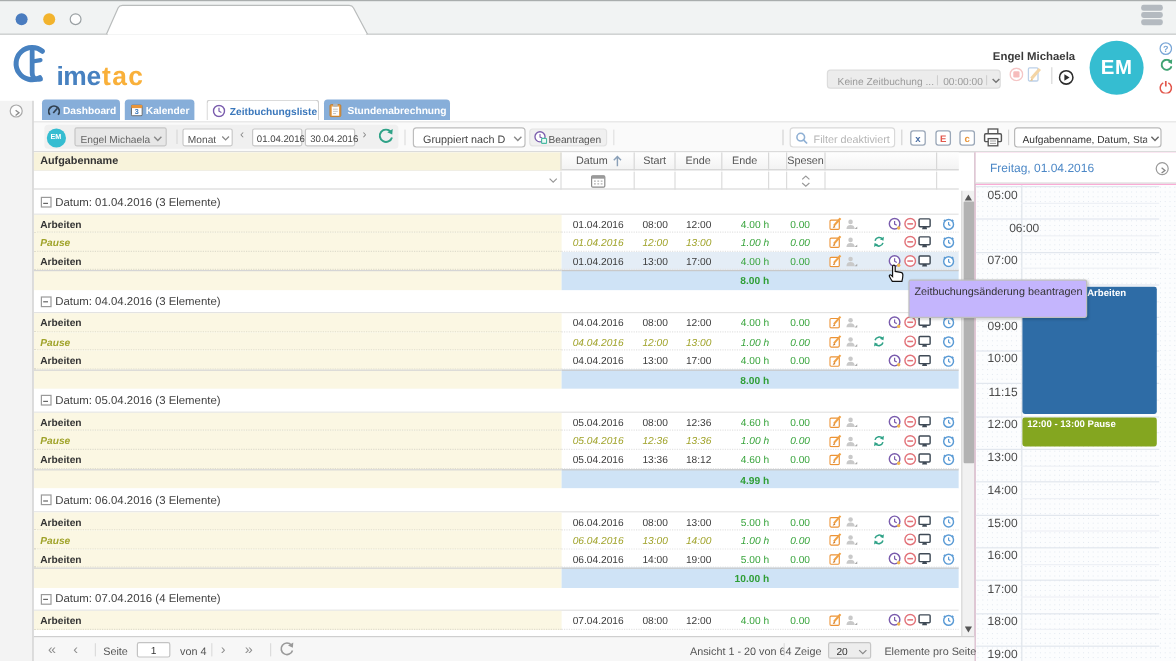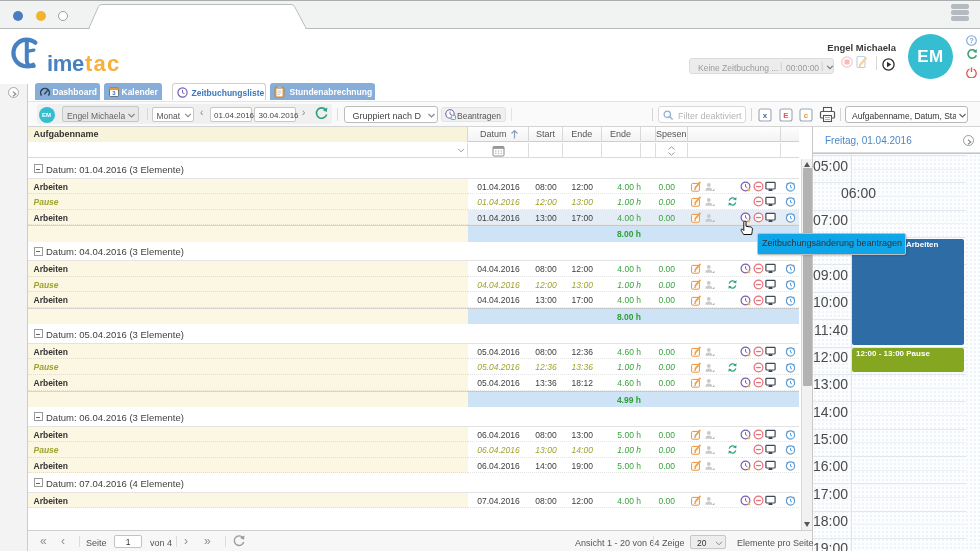--- a/index.html
+++ b/index.html
@@ -74,28 +74,28 @@
 .tri-down { width:0; height:0; border-left:3.5px solid transparent; border-right:3.5px solid transparent; border-top:5px solid #555; }
 
 
 #rpanel { position:absolute; left:812px; top:127px; width:168px; height:424px; background:#f9a8d4; border-left:1px solid #c9c9c9; }
 #rphead { position:absolute; left:0; top:0; width:167px; height:26px; background:#fff; border-bottom:1px solid #dcdcdc; }
 #rphead .t { position:absolute; left:12px; top:8px; font-size:10px; color:#4b87c6; }
 #calgrid { position:absolute; left:0; top:27px; width:167px; height:397px; overflow:hidden; }
 #gutter { position:absolute; left:0; top:0; width:167px; height:397px; background-color:#fcfdfe; background-image:radial-gradient(#e0e7ef 0.65px, transparent 0.75px); background-size:4px 4px; }
 .hline { position:absolute; left:0; width:153px; height:1px; background:#e2e7ee; }
 .hhline { position:absolute; left:38px; width:115px; height:1px; background:#eef1f6; }
-.hlabel { position:absolute; width:35px; text-align:right; font-size:14px; color:#4a4a4a; }
+.hlabel { position:absolute; width:35px; text-align:right; font-size:10px; color:#4a4a4a; }
 .event { position:absolute; left:39px; width:112px; border-radius:2px; color:#fff; font-size:8px; font-weight:bold; }
 .event .et { position:absolute; left:4px; top:1.5px; white-space:nowrap; }
 .evblue { background:#2e6ca6; }
 .evgreen { background:#84a620; }
 
 
-#tooltip { position:absolute; left:757px; top:233px; width:149px; height:22px; background:#0ea5e9; border:1px solid #bfbfbf; border-radius:2px; box-shadow:1px 1px 2px rgba(0,0,0,0.15); z-index:50; font-size:9px; color:#333; white-space:nowrap; }
+#tooltip { position:absolute; left:757px; top:233px; width:149px; height:32px; background:#c4b5fd; border:1px solid #bfbfbf; border-radius:2px; box-shadow:1px 1px 2px rgba(0,0,0,0.15); z-index:50; font-size:9px; color:#333; white-space:nowrap; }
 #tooltip span { position:absolute; left:4px; top:4px; white-space:nowrap; }
 
 
 #pager { position:absolute; left:28px; top:530px; width:784px; height:21px; background:#f7f7f7; border-top:1px solid #cfcfcf; font-size:9px; color:#555; white-space:nowrap; }
 .pgl { position:absolute; top:3px; font-size:12px; color:#8f8f8f; }
 </style>
 </head>
 <body>
 <div id="page">
 
@@ -734,20 +734,25 @@
         <svg class="r-ic" style="left:724.5px;" viewBox="0 0 11 11">
           <use href="#i-rminus"></use>
         </svg>
         <svg class="r-ic" style="left:737px;" viewBox="0 0 11 11">
           <use href="#i-monitor"></use>
         </svg>
         <svg class="r-ic" style="left:756.5px;" viewBox="0 0 11 11">
           <use href="#i-bclock"></use>
         </svg>
 </div>
+<div class="sumrow">
+        <div class="aufg"></div>
+        <div class="rest"></div>
+        <span class="sumv">10.00 h</span>
+      </div>
 <div class="grouph">
         <div class="coll"></div>
         <span class="gl">Datum: 07.04.2016 (4 Elemente)</span>
       </div>
 <div class="row">
   <div class="aufg">
           <span class="">Arbeiten</span>
         </div>
   <div class="rest" style=""></div>
   <span class="cell cdat dk">07.04.2016</span>
@@ -812,21 +817,21 @@
 <div class="hhline" style="top:96.8px;"></div>
 <div class="hlabel" style="top:85.6px;">08:00</div>
 <div class="hline" style="top:110.4px;"></div>
 <div class="hhline" style="top:124.1px;"></div>
 <div class="hlabel" style="top:112.9px;">09:00</div>
 <div class="hline" style="top:137.8px;"></div>
 <div class="hhline" style="top:151.4px;"></div>
 <div class="hlabel" style="top:140.2px;">10:00</div>
 <div class="hline" style="top:165.1px;"></div>
 <div class="hhline" style="top:178.8px;"></div>
-<div class="hlabel" style="top:167.6px;">11:40</div>
+<div class="hlabel" style="top:167.6px;">11:15</div>
 <div class="hline" style="top:192.5px;"></div>
 <div class="hhline" style="top:206.2px;"></div>
 <div class="hlabel" style="top:195.0px;">12:00</div>
 <div class="hline" style="top:219.8px;"></div>
 <div class="hhline" style="top:233.5px;"></div>
 <div class="hlabel" style="top:222.3px;">13:00</div>
 <div class="hline" style="top:247.2px;"></div>
 <div class="hhline" style="top:260.9px;"></div>
 <div class="hlabel" style="top:249.7px;">14:00</div>
 <div class="hline" style="top:274.5px;"></div>

